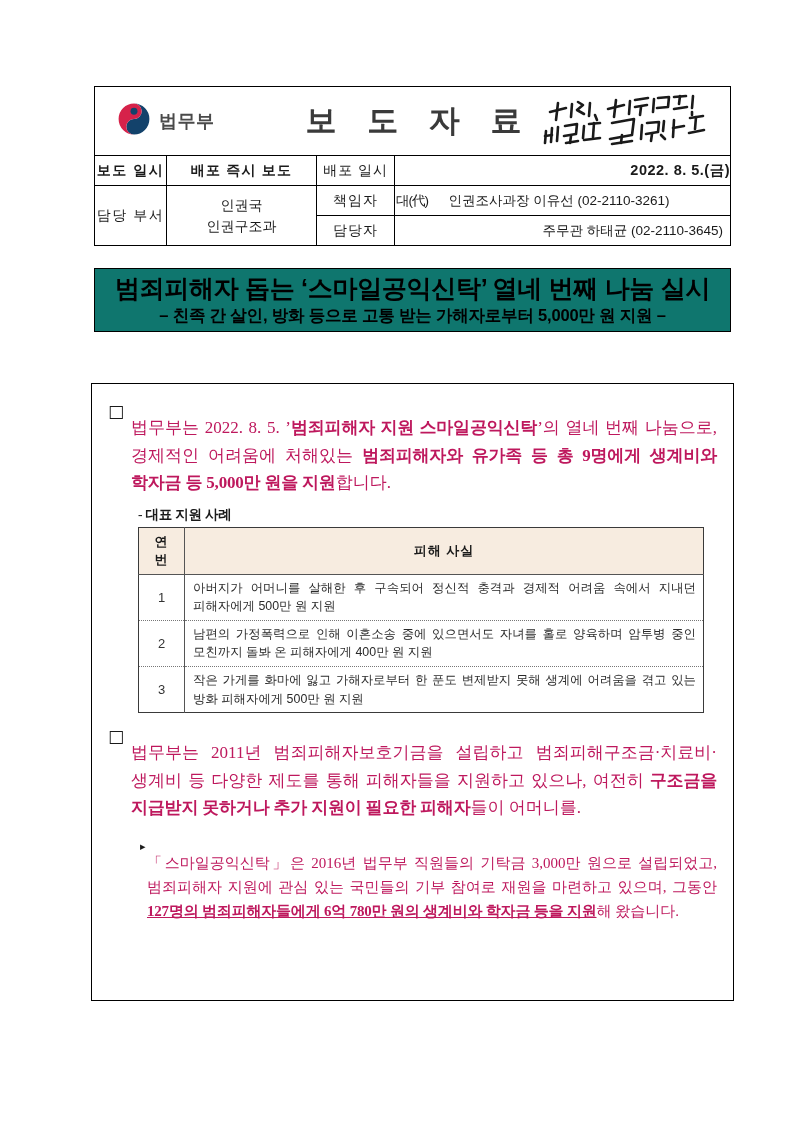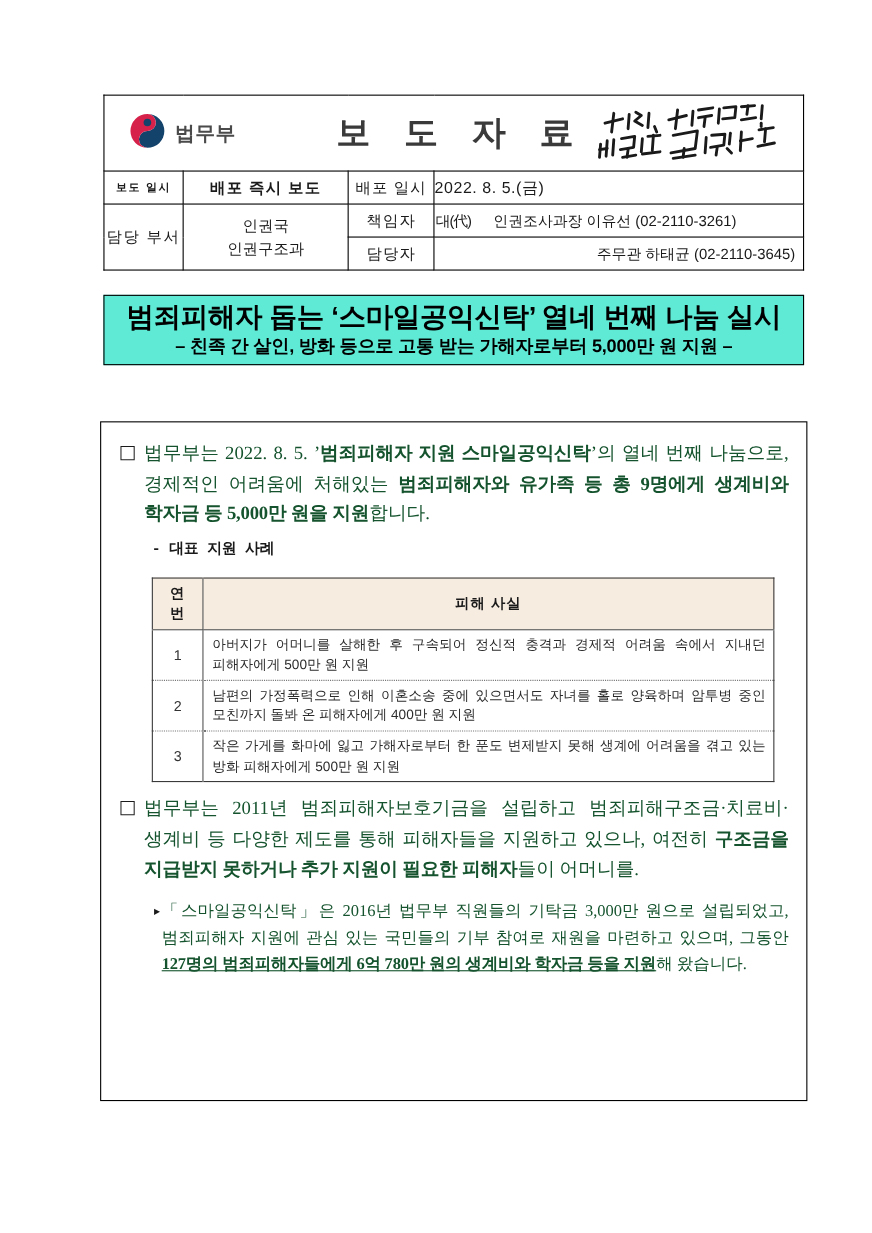--- a/index.html
+++ b/index.html
@@ -82,21 +82,21 @@
     text-align: center;
     line-height: 1;
     padding-bottom: 2px;
   }
   .slogan svg { display: block; }
 
   .lbl-cell {
     width: 72px;
     text-align: center;
     font-family: "Liberation Sans", sans-serif;
-    font-size: 10px;
+    font-size: 14px;
     letter-spacing: 1.5px;
     height: 30px;
   }
   .lbl-cell.bold { font-weight: 700; }
   .val-cell {
     text-align: center;
     font-family: "Liberation Sans", sans-serif;
     font-size: 14px;
     height: 30px;
   }
@@ -133,37 +133,38 @@
   .overlap-stamp {
     position: absolute;
     left: 1px;
     top: 50%;
     transform: translateY(-50%);
     font-size: 13.5px;
     white-space: nowrap;
     letter-spacing: -1px;
   }
   .date-cell {
-    text-align: left;
+    text-align: right;
     font-family: "Liberation Sans", sans-serif;
     font-size: 14.5px;
     letter-spacing: 0.5px;
     height: 30px;
+    font-weight: bold;
   }
 
   
   .title-box {
     position: absolute;
     left: 79px;
     top: 268px;
     width: 637px;
     border: 1.3px solid #000;
     padding: 5px 4px 7px 4px;
     text-align: center;
-    background: #5eead4;
+    background: #0f766e;
   }
   .title-main {
     font-family: "Liberation Sans", sans-serif;
     font-size: 25px;
     font-weight: 700;
     letter-spacing: -0.3px;
     color: #000;
     line-height: 1.12;
     white-space: nowrap;
   }
@@ -208,35 +209,36 @@
     width: 23px;
     padding-left: 16px;
     padding-top: 3px;
   }
   .para-body {
     flex: 1 1 auto;
     font-size: 17px;
     line-height: 1.62;
     text-align: justify;
     text-justify: inter-ideograph;
-    color: #14532d;
+    color: #be185d;
     word-break: keep-all;
+    margin-top: 16px;
   }
   .para.indented { padding-left: 16px; }
   .para.indented .para-body { font-size: 15px; }
 
   b.em { font-weight: 700; letter-spacing: -0.2px; }
   b.emu { font-weight: 700; text-decoration: underline; letter-spacing: -0.2px; }
 
   
   .case-label {
-    font-family: Liberation Mono, monospace;
+    font-family: Liberation Serif, serif;
     font-size: 13.5px;
     font-weight: 700;
-    margin: 9px 0 17px 30px;
+    margin: 9px 0 3px 30px;
     letter-spacing: -0.2px;
   }
   .case-table {
     width: 566px;
     margin: 0 0 10px 30px;
     border-collapse: collapse;
     border: 1.4px solid #3a3a3a;
     table-layout: fixed;
   }
   .case-table th {

